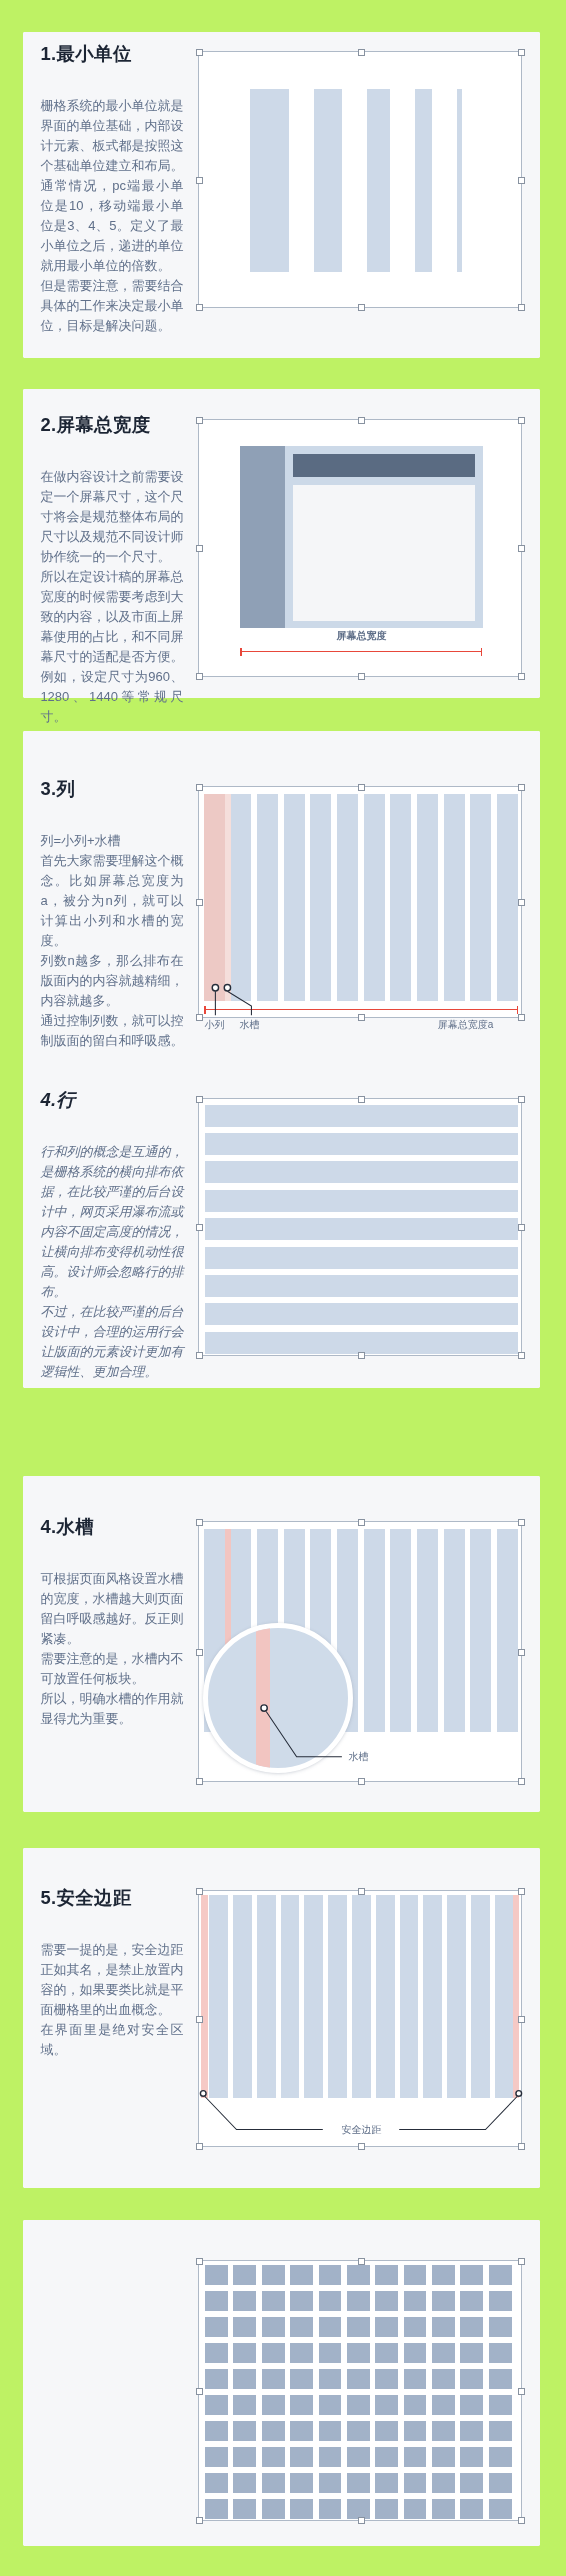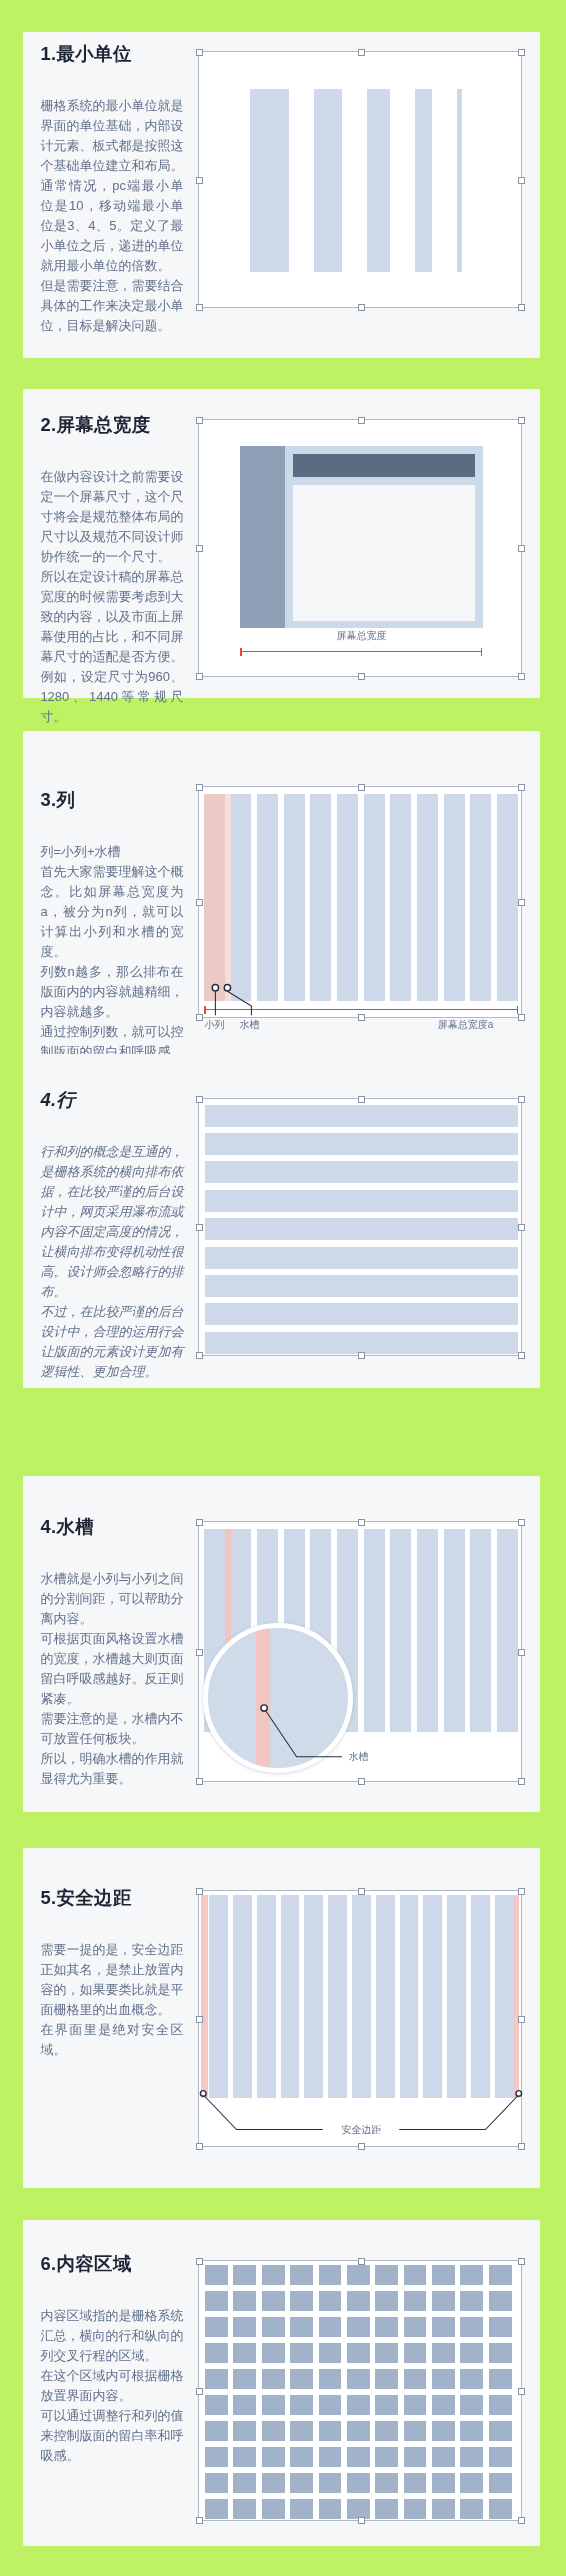--- a/index.html
+++ b/index.html
@@ -81,35 +81,35 @@
         <p>所以在定设计稿的屏幕总宽度的时候需要考虑到大致的内容，以及市面上屏幕使用的占比，和不同屏幕尺寸的适配是否方便。</p>
         <p>例如，设定尺寸为960、1280、1440等常规尺寸。</p>
       </div>
     </div>
     <div class="frame" style="top:30px;height:258px;">
       <div class="sw-sidebar"></div>
       <div class="sw-main">
         <div class="sw-header"></div>
         <div class="sw-content"></div>
       </div>
-      <div class="dlabel" style="left:41px;top:210px;width:242px;text-align:center;">屏幕总宽度</div>
+      <div class="dlabel" style="left:41px;top:210px;width:242px;text-align:center;font-weight:bold;">屏幕总宽度</div>
       <div class="dimline" style="left:41px;top:231px;width:242px;"></div>
     <div class="handle h-tl"></div>
         <div class="handle h-tm"></div>
         <div class="handle h-tr"></div>
         <div class="handle h-ml"></div>
         <div class="handle h-mr"></div>
         <div class="handle h-bl"></div>
         <div class="handle h-bm"></div>
         <div class="handle h-br"></div>
       </div>
   </section>
 
   <section class="card" style="top:731px;height:333px;">
-    <div class="text-col" style="top:56px;">
+    <div class="text-col" style="top:45px;">
       <h2 class="title">3.列</h2>
       <div class="body">
         <p>列=小列+水槽</p>
         <p>首先大家需要理解这个概念。比如屏幕总宽度为a，被分为n列，就可以计算出小列和水槽的宽度。</p>
         <p>列数n越多，那么排布在版面内的内容就越精细，内容就越多。</p>
         <p>通过控制列数，就可以控制版面的留白和呼吸感。</p>
       </div>
     </div>
     <div class="frame" style="top:55px;height:232px;">
       <div class="cols-flex" style="left:4.2px;top:7px;height:207px;">
@@ -176,21 +176,20 @@
         <div class="handle h-bl"></div>
         <div class="handle h-bm"></div>
         <div class="handle h-br"></div>
       </div>
   </section>
 
   <section class="card" style="top:1476px;height:336px;">
     <div class="text-col" style="top:38px;">
       <h2 class="title">4.水槽</h2>
       <div class="body">
-        <p>水槽就是小列与小列之间的分割间距，可以帮助分离内容。</p>
         <p>可根据页面风格设置水槽的宽度，水槽越大则页面留白呼吸感越好。反正则紧凑。</p>
         <p>需要注意的是，水槽内不可放置任何板块。</p>
         <p>所以，明确水槽的作用就显得尤为重要。</p>
       </div>
     </div>
     <div class="frame" style="top:45px;height:261px;">
       <div class="cols-flex" style="left:4.2px;top:7px;height:203px;">
           <div class="gcol"></div>
           <div class="gcol"></div>
           <div class="gcol"></div>
@@ -262,28 +261,20 @@
         <div class="handle h-tr"></div>
         <div class="handle h-ml"></div>
         <div class="handle h-mr"></div>
         <div class="handle h-bl"></div>
         <div class="handle h-bm"></div>
         <div class="handle h-br"></div>
       </div>
   </section>
 
   <section class="card" style="top:2220px;height:326px;">
-    <div class="text-col" style="top:31px;">
-      <h2 class="title">6.内容区域</h2>
-      <div class="body">
-        <p>内容区域指的是栅格系统汇总，横向的行和纵向的列交叉行程的区域。</p>
-        <p>在这个区域内可根据栅格放置界面内容。</p>
-        <p>可以通过调整行和列的值来控制版面的留白率和呼吸感。</p>
-      </div>
-    </div>
     <div class="frame" style="top:40px;height:261px;">
       <div class="cgrid" style="left:5.7px;top:3.5px;">
           <div class="gcell"></div>
           <div class="gcell"></div>
           <div class="gcell"></div>
           <div class="gcell"></div>
           <div class="gcell"></div>
           <div class="gcell"></div>
           <div class="gcell"></div>
           <div class="gcell"></div>

